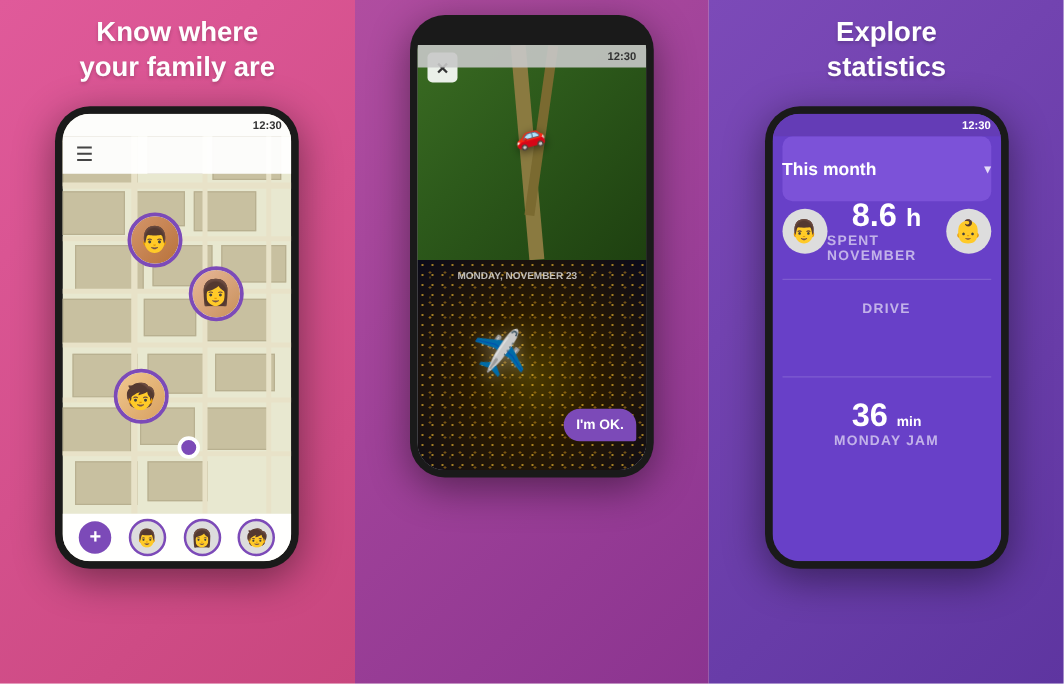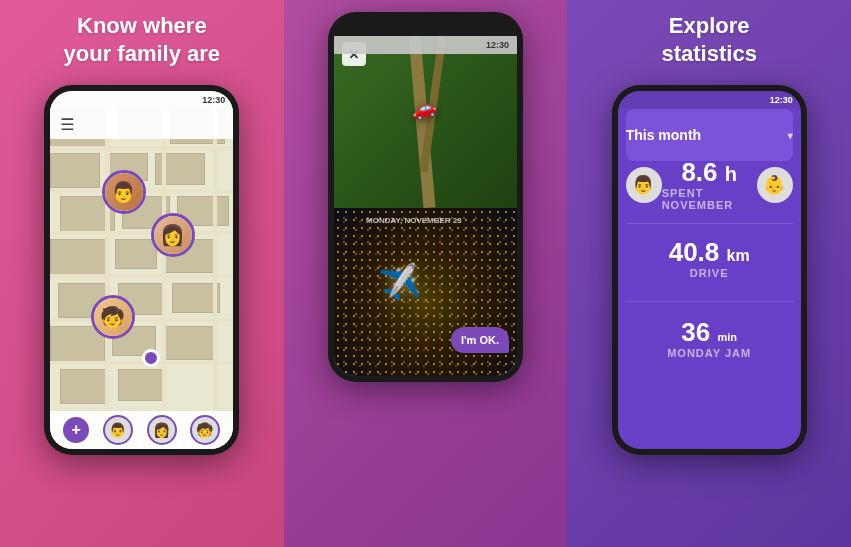--- a/index.html
+++ b/index.html
@@ -487,21 +487,20 @@
             <div class="stat-number">8.6 <span style="font-size:20px;">h</span></div>
             <div class="stat-unit">SPENT NOVEMBER</div>
           </div>
           <div class="stat-avatar stat-avatar-right">👶</div>
         </div>
 
         <div class="stat-divider" style="top:132px;"></div>
 
         <div class="stat-row" style="top:148px;">
           <div class="stat-value-block">
-            <div class="stat-number">40.8 <span style="font-size:16px;">km</span></div>
             <div class="stat-unit">DRIVE</div>
           </div>
         </div>
 
         <div class="stat-divider" style="top:210px;"></div>
 
         <div class="stat-row" style="top:228px;">
           <div class="stat-value-block">
             <div class="stat-number">36 <span style="font-size:11px;">min</span></div>
             <div class="stat-unit">MONDAY JAM</div>

